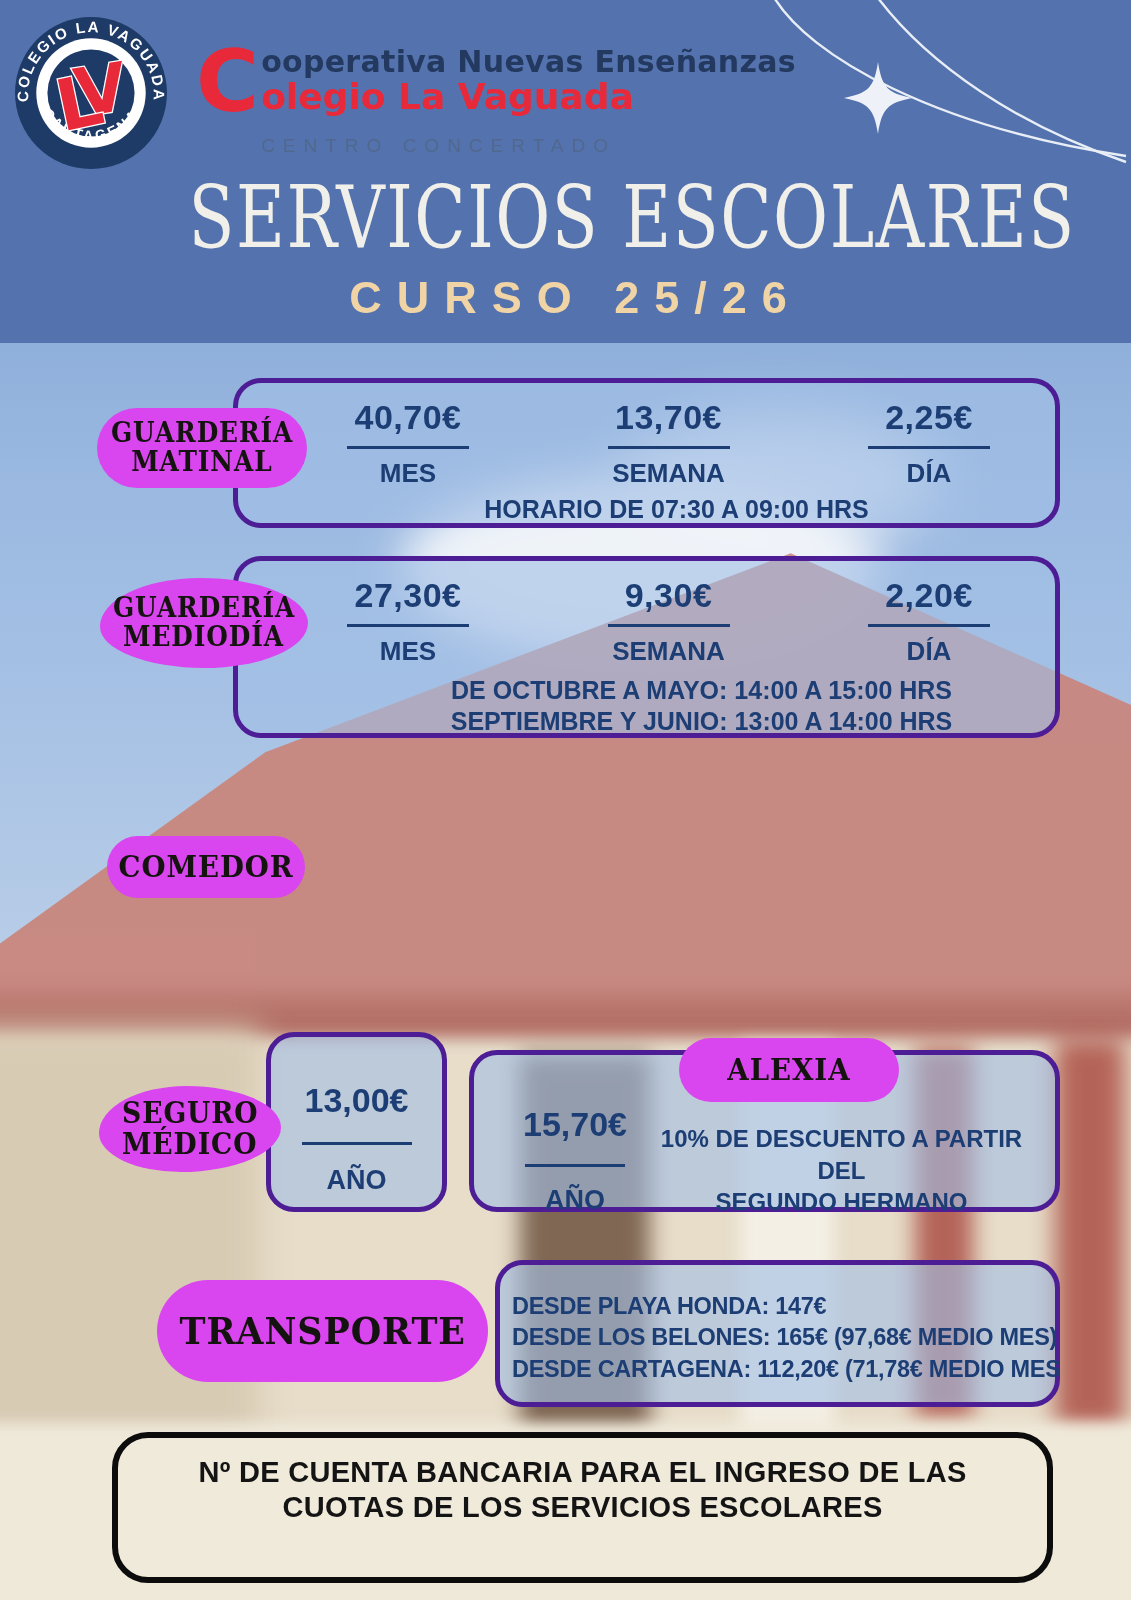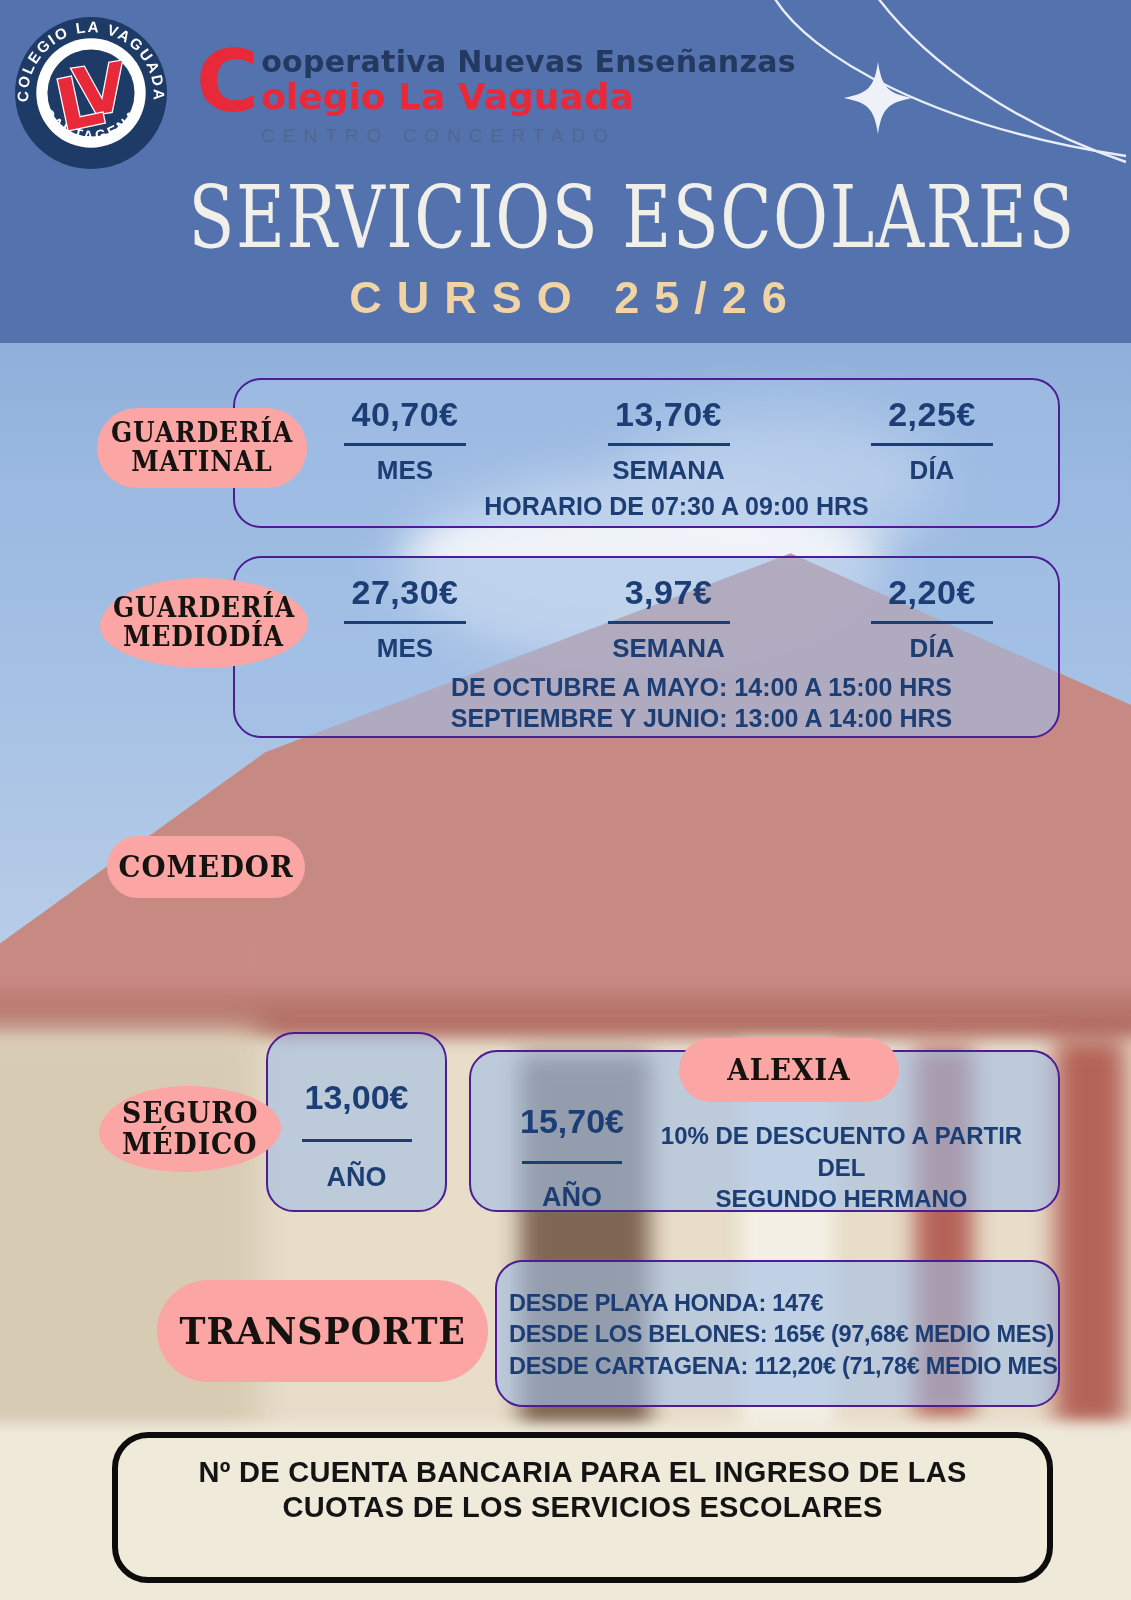--- a/index.html
+++ b/index.html
@@ -29,31 +29,31 @@
   .paving  { left:-30px; top:1080px;width:1200px;height:210px; background:#efe9da; filter:blur(7px); }
 
   
   .decor-swoosh { position:absolute; left:690px; top:0; width:441px; height:195px; z-index:2; }
   .logo { position:absolute; left:14px; top:16px; width:154px; height:154px; z-index:3; }
   .brand { position:absolute; left:196px; top:44px; z-index:3; display:flex; }
   .dropcap { color:#e8293a; font-size:86px; line-height:74px; font-weight:bold; font-family:"DejaVu Sans",sans-serif; }
   .brand-lines { margin-left:2px; }
   .coop-line   { color:#23395f; font-size:30px; font-weight:bold; letter-spacing:.3px; font-family:"DejaVu Sans",sans-serif; }
   .school-line { color:#e8293a; font-size:36px; font-weight:bold; line-height:36px; font-family:"DejaVu Sans",sans-serif; }
-  .tagline     { color:#51688e; font-size:19px; letter-spacing:8px; margin-top:10px; font-weight:normal; }
+  .tagline     { color:#51688e; font-size:19px; letter-spacing:8px; margin-top:20px; font-weight:normal; }
   .page-title { position:absolute; left:72px; right:0; top:174px; text-align:center; z-index:2;
     color:#f1efe9; font-family:"DejaVu Serif","Liberation Serif",serif; font-weight:normal;
     font-size:86px; line-height:86px; transform:scaleX(.78); transform-origin:center; letter-spacing:2px; white-space:nowrap; }
   .course-line { position:absolute; left:20px; right:0; top:272px; text-align:center; z-index:2;
     color:#f0d4a6; font-size:45px; font-weight:bold; letter-spacing:15px; }
 
   
-  .card { position:absolute; border:2px solid #4c1d95; border-radius:28px;
+  .card { position:absolute; border:5px solid #4c1d95; border-radius:28px;
           background:rgba(161,190,229,.62); z-index:2; color:#1c3e74; }
-  .pill { position:absolute; background:#fca5a5; z-index:3; display:flex; flex-direction:column;
+  .pill { position:absolute; background:#d946ef; z-index:3; display:flex; flex-direction:column;
           align-items:center; justify-content:center; text-align:center;
           color:#15130f; font-family:"DejaVu Serif","Liberation Serif",serif; font-weight:bold; }
   .pill .l1, .pill .l2 { line-height:1.06; letter-spacing:1px; transform:scaleX(.92); }
 
   .pcol { text-align:center; width:140px; }
   .pcol .amount { font-size:34px; font-weight:bold; letter-spacing:.5px; }
   .pcol .rule   { width:122px; border-bottom:3px solid #1c3e74; margin:9px auto 9px; }
   .pcol .unit   { font-size:26px; font-weight:bold; }
   .price-row { display:flex; justify-content:space-between; padding:15px 56px 0 100px; }
 
@@ -178,21 +178,21 @@
     <div class="l2">MEDIODÍA</div>
   </div>
   <div class="card" id="card-mediodia">
     <div class="price-row">
       <div class="pcol">
         <div class="amount">27,30€</div>
         <div class="rule"></div>
         <div class="unit">MES</div>
       </div>
       <div class="pcol">
-        <div class="amount">3,97€</div>
+        <div class="amount">9,30€</div>
         <div class="rule"></div>
         <div class="unit">SEMANA</div>
       </div>
       <div class="pcol">
         <div class="amount">2,20€</div>
         <div class="rule"></div>
         <div class="unit">DÍA</div>
       </div>
     </div>
     <div class="notes-2">

